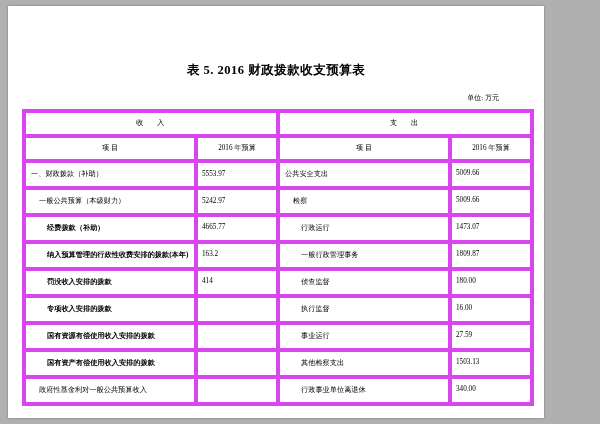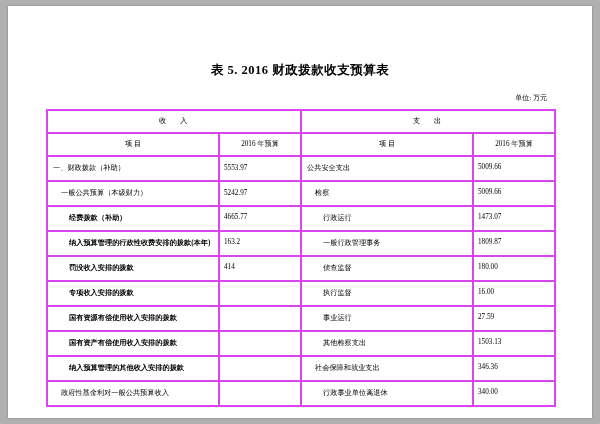--- a/index.html
+++ b/index.html
@@ -10,21 +10,21 @@
     width: 600px;
     height: 424px;
     background: #b0b0b0;
     font-family: "Liberation Serif", serif;
     overflow: hidden;
   }
   .page {
     position: absolute;
     left: 8px;
     top: 6px;
-    width: 584px;
+    width: 536px;
     height: 412px;
     background: #ffffff;
     box-shadow: 0 0 2px rgba(0,0,0,0.35);
   }
   .doc-title {
     text-align: center;
     font-size: 12.5px;
     font-weight: bold;
     letter-spacing: 0.5px;
     margin-top: 56px;
@@ -40,21 +40,21 @@
   .table-wrap {
     margin: 6px auto 0 auto;
     width: 508px;
   }
   table.budget {
     border-collapse: collapse;
     width: 100%;
     table-layout: fixed;
   }
   table.budget td {
-    border: 2px solid #d946ef;
+    border: 4px solid #d946ef;
     height: 21px;
     font-size: 7.2px;
     color: #000;
     padding: 0 4px;
     vertical-align: middle;
     line-height: 1.2;
   }
   .grp-head {
     text-align: center;
     letter-spacing: 6px;
@@ -148,26 +148,20 @@
             <td class="item-r2">事业运行</td>
             <td class="amount-bottom">27.59</td>
           </tr>
           <tr>
             <td class="item-l2">国有资产有偿使用收入安排的拨款</td>
             <td class="amount-bottom"></td>
             <td class="item-r2">其他检察支出</td>
             <td class="amount-bottom">1503.13</td>
           </tr>
           <tr>
-            <td class="item-l2">纳入预算管理的其他收入安排的拨款</td>
-            <td class="amount-bottom"></td>
-            <td class="item-r1">社会保障和就业支出</td>
-            <td class="amount-bottom">346.36</td>
-          </tr>
-          <tr>
             <td class="item-l1">政府性基金利对一般公共预算收入</td>
             <td class="amount-bottom"></td>
             <td class="item-r2">行政事业单位离退休</td>
             <td class="amount-bottom">340.00</td>
           </tr>
         </tbody>
     </table>
   </div>
 
 </div>

